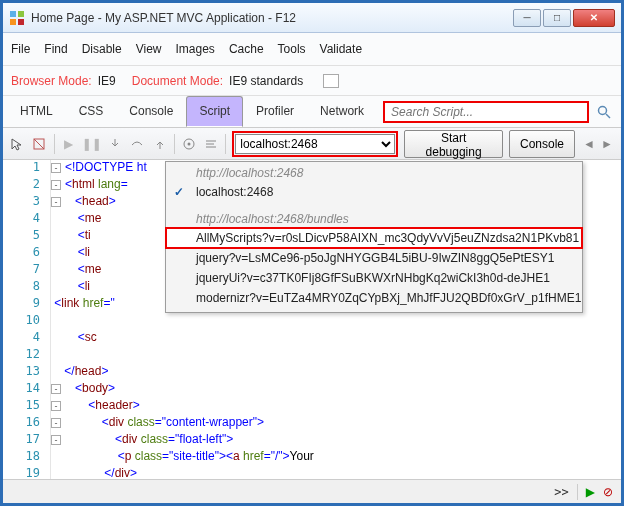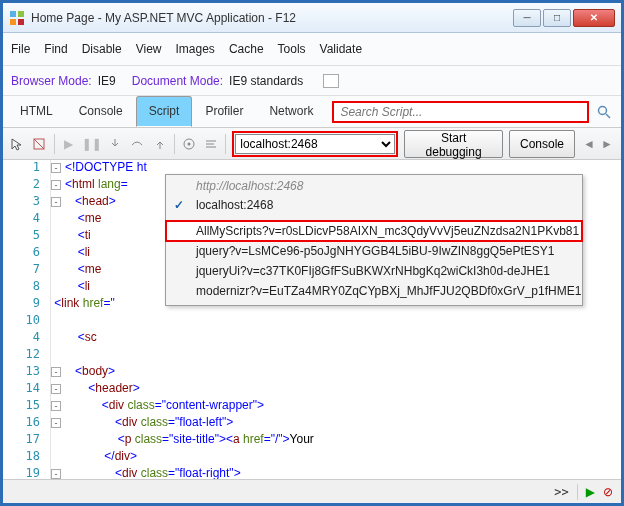--- a/index.html
+++ b/index.html
@@ -10,27 +10,27 @@
 .titlebar .winbtns { display: flex; gap: 2px; }
 .titlebar .btn { width: 28px; height: 18px; border: 1px solid #8a9db5; background: linear-gradient(#f0f6fc,#d3e3f2); border-radius: 2px; display: flex; align-items: center; justify-content: center; cursor: pointer; }
 .titlebar .btn.close { background: linear-gradient(#f08080,#d04030); border-color: #a03020; color: #fff; width: 42px; }
 .titlebar .btn span { font-weight: bold; font-size: 10px; color: #333; }
 .titlebar .btn.close span { color: #fff; }
 
 .menubar { height: 33px; display: flex; align-items: center; padding: 0 8px; gap: 14px; border-bottom: 1px solid #e0e0e0; background: #fafbfc; }
 .menubar div { color: #222; cursor: default; }
 
 .modebar { height: 30px; display: flex; align-items: center; padding: 0 8px; gap: 6px; border-bottom: 1px solid #e0e0e0; background: #fafbfc; }
-.modebar .lbl { color: #6d28d9; }
+.modebar .lbl { color: #ef4444; }
 .modebar .val { color: #222; margin-right: 10px; }
 .modebar .pinicon { width: 16px; height: 14px; border: 1px solid #aaa; background: #fff; margin-left: 4px; }
 
 .tabbar { height: 32px; display: flex; align-items: stretch; padding-left: 4px; background: #fafbfc; border-bottom: 1px solid #ccc; position: relative; }
 .tabbar .tab { padding: 7px 12px 6px; color: #333; cursor: default; border: 1px solid transparent; }
-.tabbar .tab.active { background: #7dd3fc; border: 1px solid #999; border-bottom: 1px solid #fff; border-radius: 3px 3px 0 0; position: relative; z-index: 2; }
+.tabbar .tab.active { background: #c4b5fd; border: 1px solid #999; border-bottom: 1px solid #fff; border-radius: 3px 3px 0 0; position: relative; z-index: 2; }
 .tabbar .searchwrap { flex: 1; display: flex; align-items: center; padding: 2px 6px 2px 6px; }
 .tabbar .search { flex: 1; height: 22px; border: 2px solid #e00; padding: 4px 6px; font-style: italic; color: #888; background: #fff; }
 .tabbar .searchbtn { width: 22px; height: 22px; margin-left: 4px; display: flex; align-items: center; justify-content: center; color: #5b8ab5; }
 
 .toolbar { height: 32px; display: flex; align-items: center; padding: 0 6px; gap: 6px; background: linear-gradient(#f8f9fb,#ecedef); border-bottom: 1px solid #ccc; }
 .toolbar .ticon { width: 18px; height: 18px; border-radius: 2px; display: flex; align-items: center; justify-content: center; color: #777; }
 .toolbar .sep { width: 1px; height: 20px; background: #ccc; }
 .toolbar .selectwrap { border: 2px solid #e00; padding: 1px; }
 .toolbar select { width: 160px; height: 20px; border: 1px solid #888; background: #fff; }
 .toolbar .tbtn { height: 28px; padding: 0 10px; border: 1px solid #8a8a8a; background: linear-gradient(#fdfdfd,#e6e6e6); border-radius: 2px; cursor: default; }
@@ -43,21 +43,21 @@
 .code { position: absolute; left: 48px; right: 0; top: 0; font-family: Consolas, monospace; }
 .code .line { height: 17px; white-space: pre; color: #333; }
 .code .doctype { color: #0000ff; margin-top: 24px; }
 .code .tag { color: #800000; }
 .code .bracket { color: #0000ff; }
 .code .attr { color: #4d7c0f; margin-top: 40px; }
 .code .val { color: #0000ff; }
 .code .txt { color: #000000; }
 .code .collapse { background:#fff; border:1px solid #aaa; width:10px; height:10px; display:inline-flex; align-items:center; justify-content:center; font-size:9px; color:#555; margin-right:4px; }
 
-.dropdown { position: absolute; left: 162px; top: 14px; width: 418px; background: #f4f4f4; border: 1px solid #9d9d9d; box-shadow: 2px 2px 4px rgba(0,0,0,0.2); z-index: 10; }
+.dropdown { position: absolute; left: 162px; top: 1px; width: 418px; background: #f4f4f4; border: 1px solid #9d9d9d; box-shadow: 2px 2px 4px rgba(0,0,0,0.2); z-index: 10; }
 .dropdown .group { padding: 4px 8px 2px 30px; color: #888; font-style: italic; }
 .dropdown .item { padding: 3px 8px 3px 30px; color: #222; position: relative; white-space: nowrap; overflow: hidden; }
 .dropdown .item.check::before { content: "✓"; position: absolute; left: 8px; color: #1c5ea8; font-weight: bold; }
 .dropdown .item.sel { background: #fff; border: 1px solid #888; margin: 0; padding: 2px 7px 2px 29px; }
 .dropdown .item.highlight { outline: 2px solid #e00; outline-offset: -1px; }
 
 .footer { position: absolute; bottom: 3px; left: 3px; right: 3px; height: 24px; background: #f0f0f0; border-top: 1px solid #ccc; display: flex; align-items: center; justify-content: flex-end; padding: 0 8px; gap: 8px; }
 .footer .prompt { color: #333; font-family: Consolas, monospace; }
 .footer .play { color: #090; }
 .footer .clear { color: #b00; }
@@ -105,20 +105,21 @@
 <div class="modebar">
   <span class="lbl">Browser Mode:</span>
   <span class="val">IE9</span>
   <span class="lbl">Document Mode:</span>
   <span class="val">IE9 standards</span>
   <span class="pinicon"></span>
 </div>
 
 <div class="tabbar">
   <div class="tab">HTML</div>
+  <div class="tab">CSS</div>
   <div class="tab">Console</div>
   <div class="tab active">Script</div>
   <div class="tab">Profiler</div>
   <div class="tab">Network</div>
   <div class="searchwrap">
     <input class="search" placeholder="Search Script..." style="">
     <div class="searchbtn">
       <svg width="14" height="14">
           <circle cx="5.5" cy="5.5" r="4" fill="none" stroke="#5b8ab5" stroke-width="1.5"></circle>
           <line x1="9" y1="9" x2="13" y2="13" stroke="#5b8ab5" stroke-width="1.5"></line>
@@ -215,34 +216,36 @@
     <div class="line"><span class="collapse">-</span>   <span class="bracket">&lt;</span><span class="tag">head</span><span class="bracket">&gt;</span></div>
     <div class="line">        <span class="bracket">&lt;</span><span class="tag">me</span></div>
     <div class="line">        <span class="bracket">&lt;</span><span class="tag">ti</span></div>
     <div class="line">        <span class="bracket">&lt;</span><span class="tag">li</span></div>
     <div class="line">        <span class="bracket">&lt;</span><span class="tag">me</span></div>
     <div class="line">        <span class="bracket">&lt;</span><span class="tag">li</span></div>
     <div class="line"> <span class="bracket">&lt;</span><span class="tag">link</span> <span class="attr">href</span><span class="bracket">=</span><span class="val">"</span></div>
     <div class="line"> </div>
     <div class="line">        <span class="bracket">&lt;</span><span class="tag">sc</span></div>
     <div class="line"> </div>
+    <div class="line">    <span class="bracket">&lt;/</span><span class="tag">head</span><span class="bracket">&gt;</span></div>
     <div class="line"><span class="collapse">-</span>   <span class="bracket">&lt;</span><span class="tag">body</span><span class="bracket">&gt;</span></div>
     <div class="line"><span class="collapse">-</span>       <span class="bracket">&lt;</span><span class="tag">header</span><span class="bracket">&gt;</span></div>
     <div class="line"><span class="collapse">-</span>           <span class="bracket">&lt;</span><span class="tag">div</span> <span class="attr">class</span><span class="bracket">=</span><span class="val">"content-wrapper"</span><span class="bracket">&gt;</span></div>
     <div class="line"><span class="collapse">-</span>               <span class="bracket">&lt;</span><span class="tag">div</span> <span class="attr">class</span><span class="bracket">=</span><span class="val">"float-left"</span><span class="bracket">&gt;</span></div>
     <div class="line">                    <span class="bracket">&lt;</span><span class="tag">p</span> <span class="attr">class</span><span class="bracket">=</span><span class="val">"site-title"</span><span class="bracket">&gt;&lt;</span><span class="tag">a</span> <span class="attr">href</span><span class="bracket">=</span><span class="val">"/"</span><span class="bracket">&gt;</span><span class="txt">Your</span></div>
     <div class="line">                <span class="bracket">&lt;/</span><span class="tag">div</span><span class="bracket">&gt;</span></div>
     <div class="line"><span class="collapse">-</span>               <span class="bracket">&lt;</span><span class="tag">div</span> <span class="attr">class</span><span class="bracket">=</span><span class="val">"float-right"</span><span class="bracket">&gt;</span></div>
     <div class="line"><span class="collapse">-</span>                   <span class="bracket">&lt;</span><span class="tag">section</span> <span class="attr">id</span><span class="bracket">=</span><span class="val">"login"</span><span class="bracket">&gt;</span></div>
   </div>
 
   <div class="dropdown">
     <div class="group">http://localhost:2468</div>
     <div class="item check">localhost:2468</div>
     <div style="height:6px"></div>
+    <div class="group">http://localhost:2468/bundles</div>
     <div class="item sel highlight">AllMyScripts?v=r0sLDicvP58AIXN_mc3QdyVvVj5euZNzdsa2N1PKvb81</div>
     <div class="item">jquery?v=LsMCe96-p5oJgNHYGGB4L5iBU-9IwZIN8ggQ5ePtESY1</div>
     <div class="item">jqueryUi?v=c37TK0FIj8GfFSuBKWXrNHbgKq2wiCkI3h0d-deJHE1</div>
     <div class="item">modernizr?v=EuTZa4MRY0ZqCYpBXj_MhJfFJU2QBDf0xGrV_p1fHME1</div>
     <div style="height:4px"></div>
   </div>
 </div>
 
 <div class="footer">
   <span class="prompt">&gt;&gt;</span>

